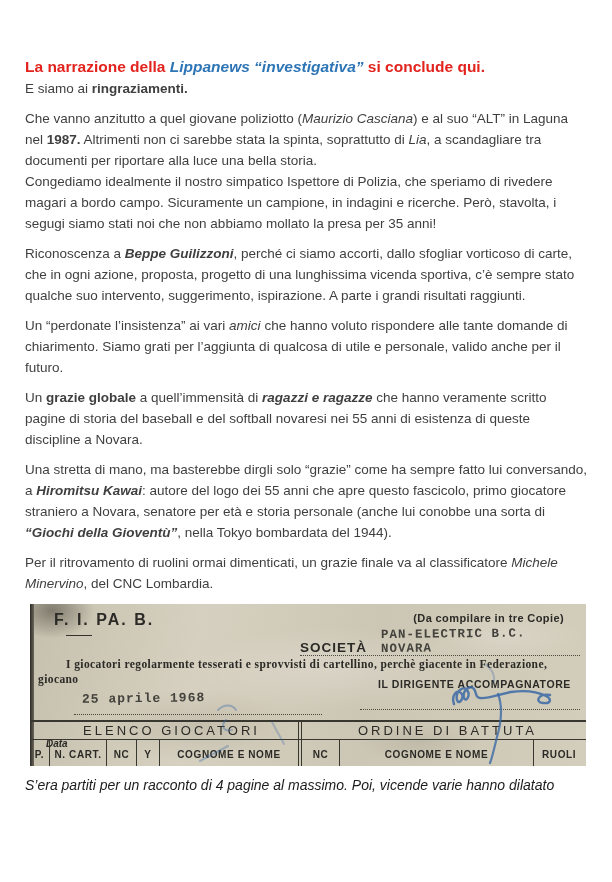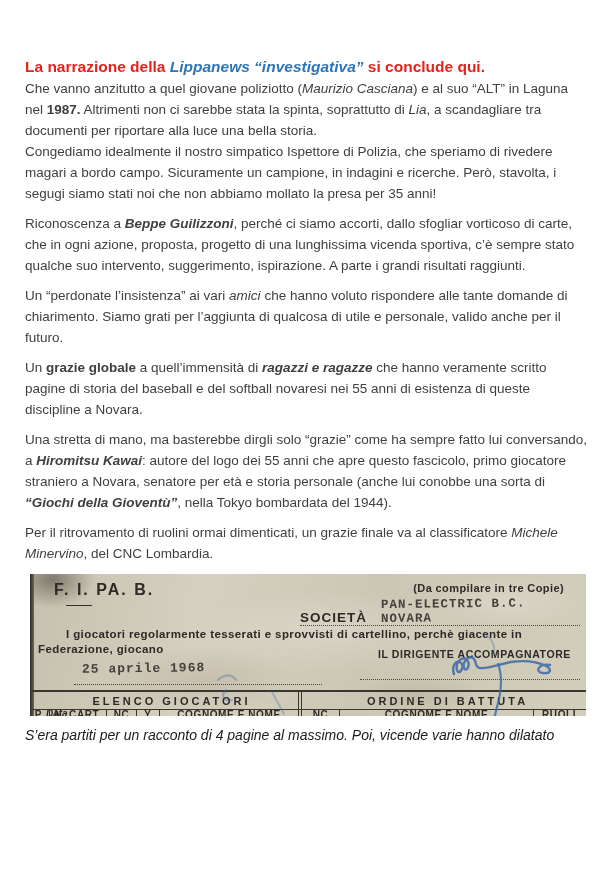--- a/index.html
+++ b/index.html
@@ -18,21 +18,21 @@
   .s-r{}
   .s-b{font-weight:bold;}
   .s-i{font-style:italic;}
   .s-bi{font-weight:bold;font-style:italic;}
   .s-red{color:var(--red);font-weight:bold;}
   .s-blueital{color:var(--blue);font-weight:bold;font-style:italic;}
   .s-navy{color:var(--navy);font-weight:bold;}
 
   
   .scan{
-    position:relative;margin:10px 0 0 5px;width:556px;height:142px;overflow:hidden;
+    position:relative;margin:10px 0 0 5px;width:556px;height:162px;overflow:hidden;
     background:
       radial-gradient(ellipse 60px 40px at 4% 4%, rgba(70,65,55,.55), rgba(70,65,55,0) 70%),
       radial-gradient(ellipse 200px 60px at 55% 40%, rgba(255,255,255,.22), rgba(255,255,255,0) 70%),
       radial-gradient(ellipse 140px 50px at 30% 75%, rgba(125,115,95,.18), rgba(125,115,95,0) 70%),
       radial-gradient(ellipse 120px 40px at 85% 20%, rgba(255,255,255,.20), rgba(255,255,255,0) 70%),
       radial-gradient(ellipse 90px 30px at 70% 85%, rgba(110,100,85,.14), rgba(110,100,85,0) 70%),
       linear-gradient(100deg,#c6c0ae,#d6d0c0 30%,#ccc6b4 60%,#d3cdbb);
     color:#2b2a26;
   }
   .scan-edge{position:absolute;left:0;top:0;width:4px;height:162px;
@@ -40,32 +40,32 @@
   .fipab{position:absolute;left:24px;top:7px;font-size:16px;font-weight:bold;letter-spacing:2px;}
   .fipab-underline{position:absolute;left:36px;top:31px;width:26px;height:0;border-top:1.6px solid #33322d;}
   .copies-note{position:absolute;right:22px;top:8px;font-size:11px;font-weight:bold;letter-spacing:.4px;}
   .societa-row{position:absolute;left:270px;top:30px;right:6px;height:22px;
     border-bottom:1.5px dotted #4a4940;display:flex;align-items:flex-end;gap:14px;}
   .societa-label{font-size:13.5px;font-weight:bold;letter-spacing:1px;}
   .typed{font-family:"Liberation Mono",monospace;font-weight:bold;color:#43423c;}
   .societa-value{font-size:12.5px;letter-spacing:1px;transform:rotate(-.6deg);}
   .disclaimer{position:absolute;left:8px;right:8px;top:53px;
     font-size:11.5px;font-weight:bold;line-height:15px;letter-spacing:.4px;}
-  .disclaimer .l1{text-indent:28px;}
+  .disclaimer .l1{text-indent:28px;font-family:Liberation Serif, serif;}
   .dirigente{position:absolute;left:348px;top:74px;font-size:10.5px;font-weight:bold;letter-spacing:.6px;}
   .sig-dotted{position:absolute;left:330px;right:6px;top:105px;border-top:1.5px dotted #4a4940;}
   .data-row{position:absolute;left:16px;top:90px;display:flex;align-items:flex-end;}
   .data-label{font-size:10px;font-style:italic;font-weight:bold;margin-top:44px;}
   .data-dotted{position:absolute;left:44px;top:110px;width:248px;border-top:1.5px dotted #4a4940;}
   .data-value{position:absolute;left:52px;top:87px;font-size:13px;letter-spacing:1px;transform:rotate(-.8deg);}
   .hr1{position:absolute;left:0;right:0;top:116px;border-top:2px solid #37362f;}
   .hr2{position:absolute;left:0;right:0;top:135px;border-top:1.6px solid #37362f;}
   .vdouble{position:absolute;left:268px;top:116px;width:4px;bottom:0;
     border-left:1.6px solid #37362f;border-right:1.6px solid #37362f;}
-  .sect{position:absolute;top:118px;height:17px;font-size:11px;font-weight:bold;
+  .sect{position:absolute;top:118px;height:17px;font-size:13px;font-weight:normal;
     letter-spacing:3px;display:flex;align-items:center;justify-content:center;padding-left:15px;}
   .sect-left{left:0;width:268px;}
   .sect-right{left:264px;right:0;}
   .cols{position:absolute;top:136px;bottom:0;display:flex;font-size:10px;font-weight:bold;letter-spacing:.6px;}
   .cols-left{left:0;width:268px;}
   .cols-right{left:272px;right:0;}
   .cell{display:flex;align-items:center;justify-content:center;border-right:1.4px solid #37362f;
     white-space:nowrap;overflow:hidden;padding-top:3px;}
   .cell:last-child{border-right:none;}
   .c-p{width:20px;} .c-ncart{width:57px;} .c-nc{width:30px;} .c-y{width:23px;} .c-cogn{flex:1;}
@@ -76,20 +76,21 @@
   .footnote{margin:9px 0 0 0;font-size:14px;line-height:21px;font-style:italic;color:#1c1c1c;}
 </style>
 </head>
 <body>
 
 <div class="page">
 
   <p class="title"><span class="s-red">La narrazione della </span><span class="s-blueital">Lippanews “investigativa”</span><span class="s-red"> si conclude qui.</span></p>
 
   <div id="paras">
+      <p class="para"><span class="s-r">E siamo ai </span><span class="s-b">ringraziamenti.</span></p>
       <p class="para tight"><span class="s-r">Che vanno anzitutto a quel giovane poliziotto (</span><span class="s-i">Maurizio Casciana</span><span class="s-r">) e al suo “ALT” in Laguna nel </span><span class="s-b">1987.</span><span class="s-r"> Altrimenti non ci sarebbe stata la spinta, soprattutto di </span><span class="s-i">Lia</span><span class="s-r">, a scandagliare tra documenti per riportare alla luce una bella storia.</span></p>
       <p class="para"><span class="s-r">Congediamo idealmente il nostro simpatico Ispettore di Polizia, che speriamo di rivedere magari a bordo campo. Sicuramente un campione, in indagini e ricerche. Però, stavolta, i segugi siamo stati noi che non abbiamo mollato la presa per 35 anni!</span></p>
       <p class="para"><span class="s-r">Riconoscenza a </span><span class="s-bi">Beppe Guilizzoni</span><span class="s-r">, perché ci siamo accorti, dallo sfogliar vorticoso di carte, che in ogni azione, proposta, progetto di una lunghissima vicenda sportiva, c’è sempre stato qualche suo intervento, suggerimento, ispirazione. A parte i grandi risultati raggiunti.</span></p>
       <p class="para"><span class="s-r">Un “perdonate l’insistenza” ai vari </span><span class="s-i">amici</span><span class="s-r"> che hanno voluto rispondere alle tante domande di chiarimento. Siamo grati per l’aggiunta di qualcosa di utile e personale, valido anche per il futuro.</span></p>
       <p class="para"><span class="s-r">Un </span><span class="s-b">grazie globale</span><span class="s-r"> a quell’immensità di </span><span class="s-bi">ragazzi e ragazze</span><span class="s-r"> che hanno veramente scritto pagine di storia del baseball e del softball novaresi nei 55 anni di esistenza di queste discipline a Novara.</span></p>
       <p class="para"><span class="s-r">Una stretta di mano, ma basterebbe dirgli solo “grazie” come ha sempre fatto lui conversando, a </span><span class="s-bi">Hiromitsu Kawai</span><span class="s-r">: autore del logo dei 55 anni che apre questo fascicolo, primo giocatore straniero a Novara, senatore per età e storia personale (anche lui conobbe una sorta di </span><span class="s-bi">“Giochi della Gioventù”</span><span class="s-r">, nella Tokyo bombardata del 1944).</span></p>
       <p class="para"><span class="s-r">Per il ritrovamento di ruolini ormai dimenticati, un grazie finale va al classificatore </span><span class="s-i">Michele Minervino</span><span class="s-r">, del CNC Lombardia.</span></p>
     </div>
 
   <div class="scan">

